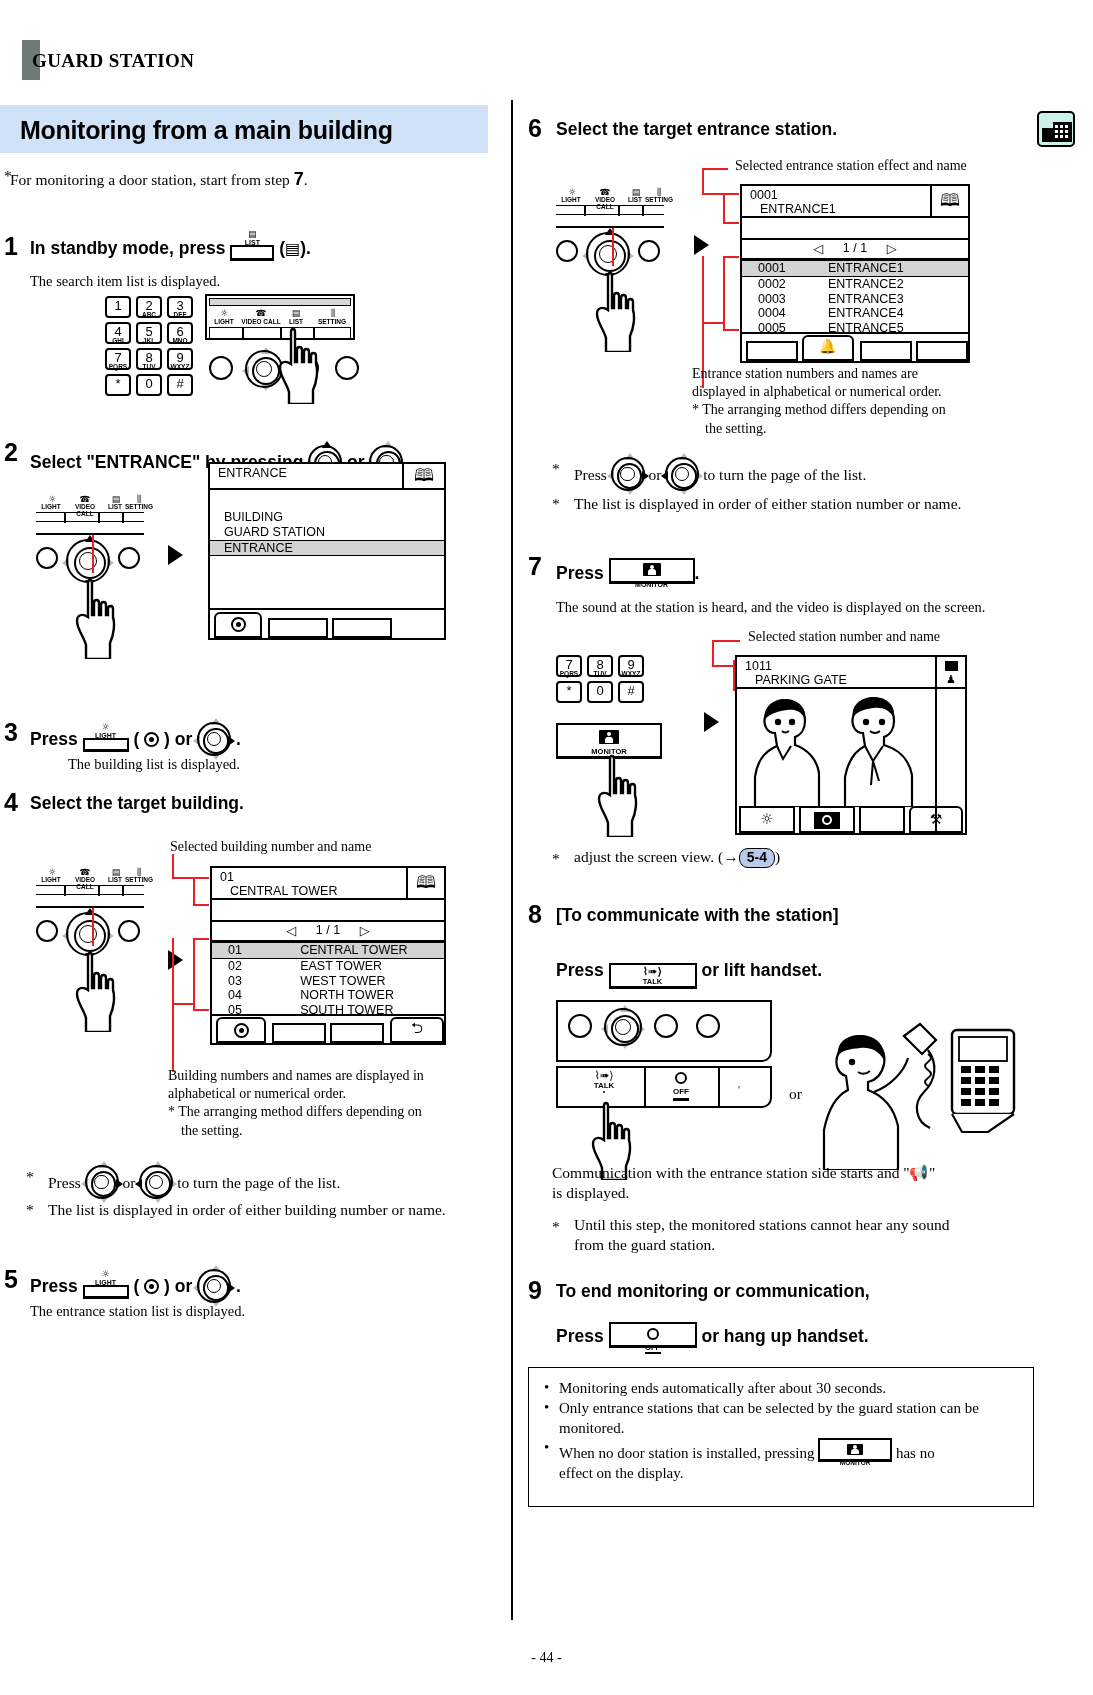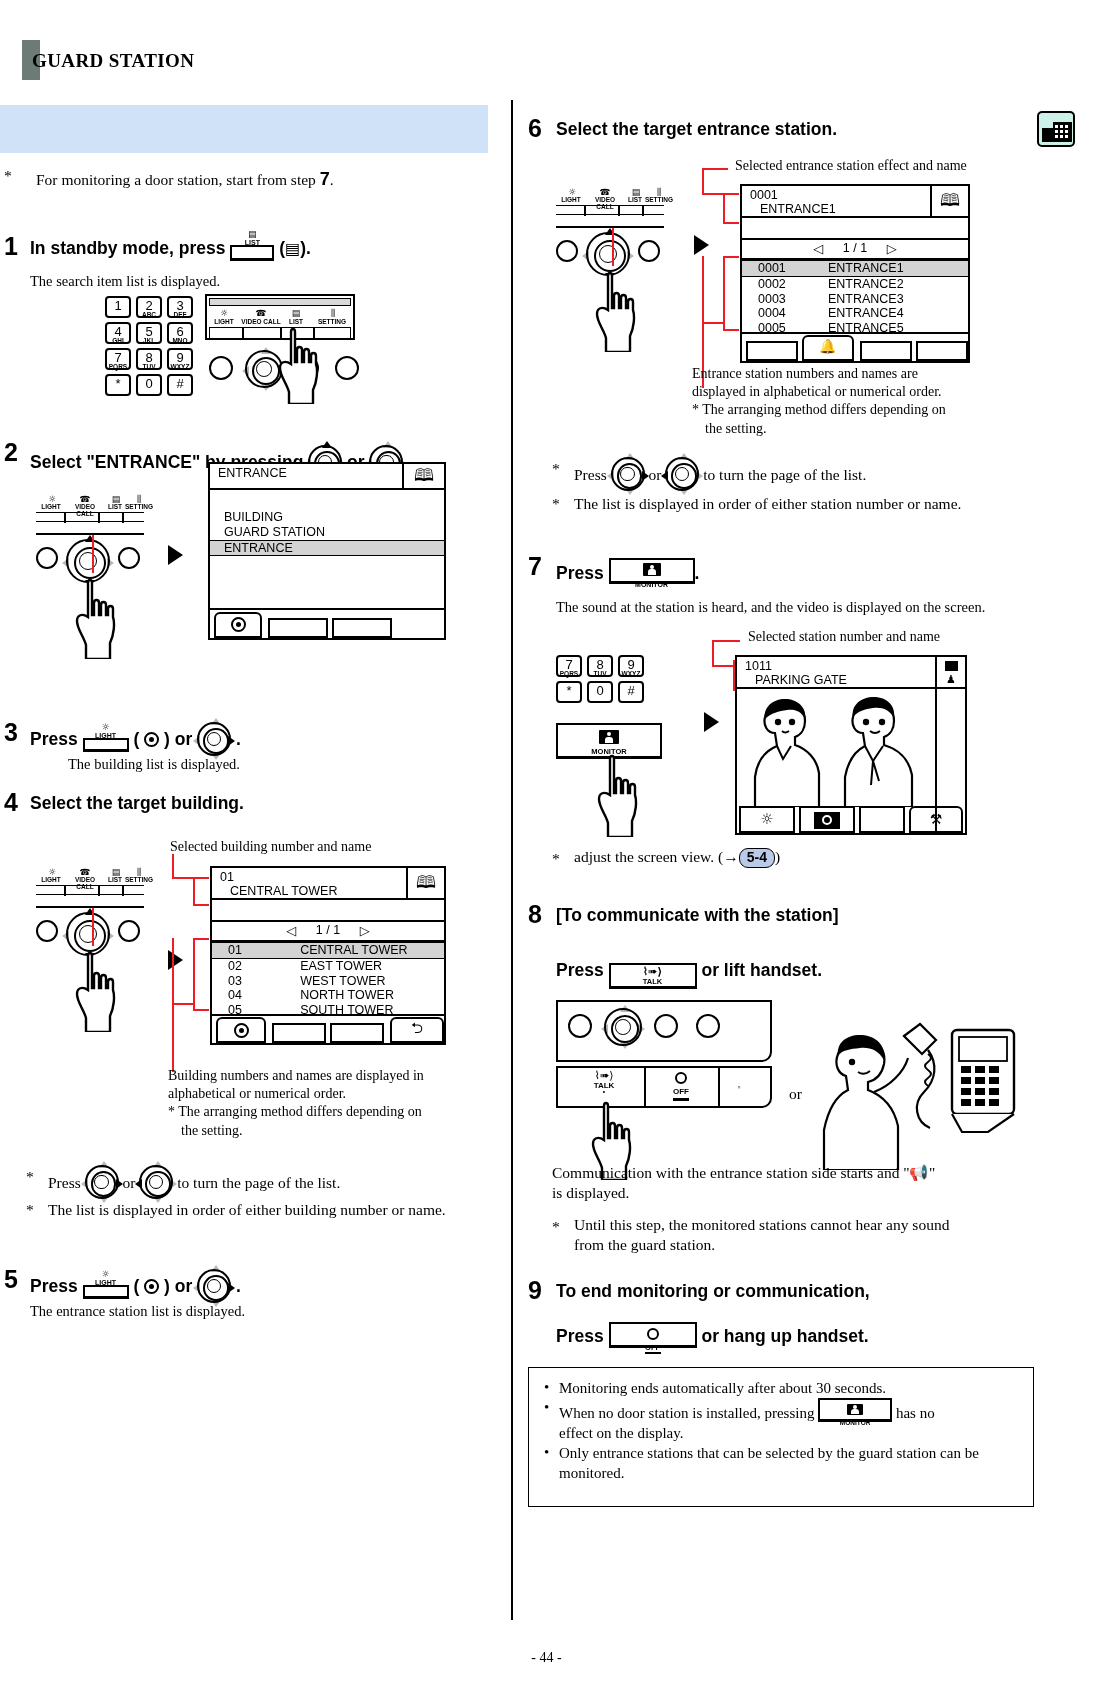--- a/index.html
+++ b/index.html
@@ -211,40 +211,41 @@
 </style>
 </head>
 <body>
 
 <div class="page">
 
   <div class="hdr-tab"></div>
   <div class="hdr-title">GUARD STATION</div>
 
   <div class="banner"></div>
+  <div class="banner-title">Monitoring from a main building</div>
   <div class="banner-icon">
     <div class="bldA"></div>
     <div class="bldB">
       <i style="left:2px;top:3px"></i>
         <i style="left:7px;top:3px"></i>
         <i style="left:12px;top:3px"></i>
       <i style="left:2px;top:8px"></i>
         <i style="left:7px;top:8px"></i>
         <i style="left:12px;top:8px"></i>
       <i style="left:2px;top:13px"></i>
         <i style="left:7px;top:13px"></i>
         <i style="left:12px;top:13px"></i>
     </div>
   </div>
 
   <div class="divider"></div>
 
   <div class="note-star" style="left:4px; top:168px; width:500px;">
     <span style="position:absolute;left:0;top:-2px;">*</span>
-    <span style="margin-left:32px;">For monitoring a door station, start from step</span>
+    <span style="margin-left:6px;">For monitoring a door station, start from step</span>
     <span class="sans" style="font-weight:bold;font-size:18px;">7</span><span>.</span>
   </div>
 
   <div class="step-num" style="left:4px; top:232px;">1</div>
   <div class="step-head" style="left:30px; top:238px;">
     <span>In standby mode, press</span>
     <span class="ibtn" style="width:44px;height:16px;">
       <span class="cap"><span class="gl">▤</span><span>LIST</span></span>
     </span>
     <span>(</span><span class="sans" style="font-family:'DejaVu Sans',sans-serif;font-size:16px;">▤</span><span>).</span>
@@ -885,31 +886,31 @@
       <span style="display:inline-block;width:12px;height:12px;border-radius:50%;border:2px solid #000;margin-top:1px;"></span>
       <span style="display:block;font-family:'Liberation Sans',sans-serif;font-size:7.5px;font-weight:bold;line-height:.9;">OFF</span>
       <span style="display:block;width:16px;height:2.5px;background:#000;margin:0 auto;"></span>
     </span>
     <span>or hang up handset.</span>
   </div>
 
   <div class="notesbox" style="left:528px; top:1367px; width:506px; height:140px;">
     <ul>
       <li>Monitoring ends automatically after about 30 seconds.</li>
+      <li>Only entrance stations that can be selected by the guard station can be monitored.</li>
       <li>
         <span>When no door station is installed, pressing</span>
         <span style="display:inline-block;position:relative;width:74px;height:24px;border:2px solid #000;border-bottom-width:3px;vertical-align:-7px;text-align:center;">
           <span style="display:inline-block;width:16px;height:11px;background:#000;margin-top:2px;position:relative;border-radius:1px;">
             <span style="position:absolute;left:6px;top:1px;width:4px;height:4px;border-radius:50%;background:#fff;"></span>
             <span style="position:absolute;left:4px;top:5px;width:8px;height:5px;border-radius:3px 3px 0 0;background:#fff;"></span>
           </span>
           <span style="display:block;font-family:'Liberation Sans',sans-serif;font-size:6.5px;font-weight:bold;line-height:1;">MONITOR</span>
         </span>
         <span>has no</span>
         <div>effect on the display.</div>
       </li>
-      <li>Only entrance stations that can be selected by the guard station can be monitored.</li>
     </ul>
   </div>
 
   <div class="footer">- 44 -</div>
 
 </div>
 
 </body></html>

